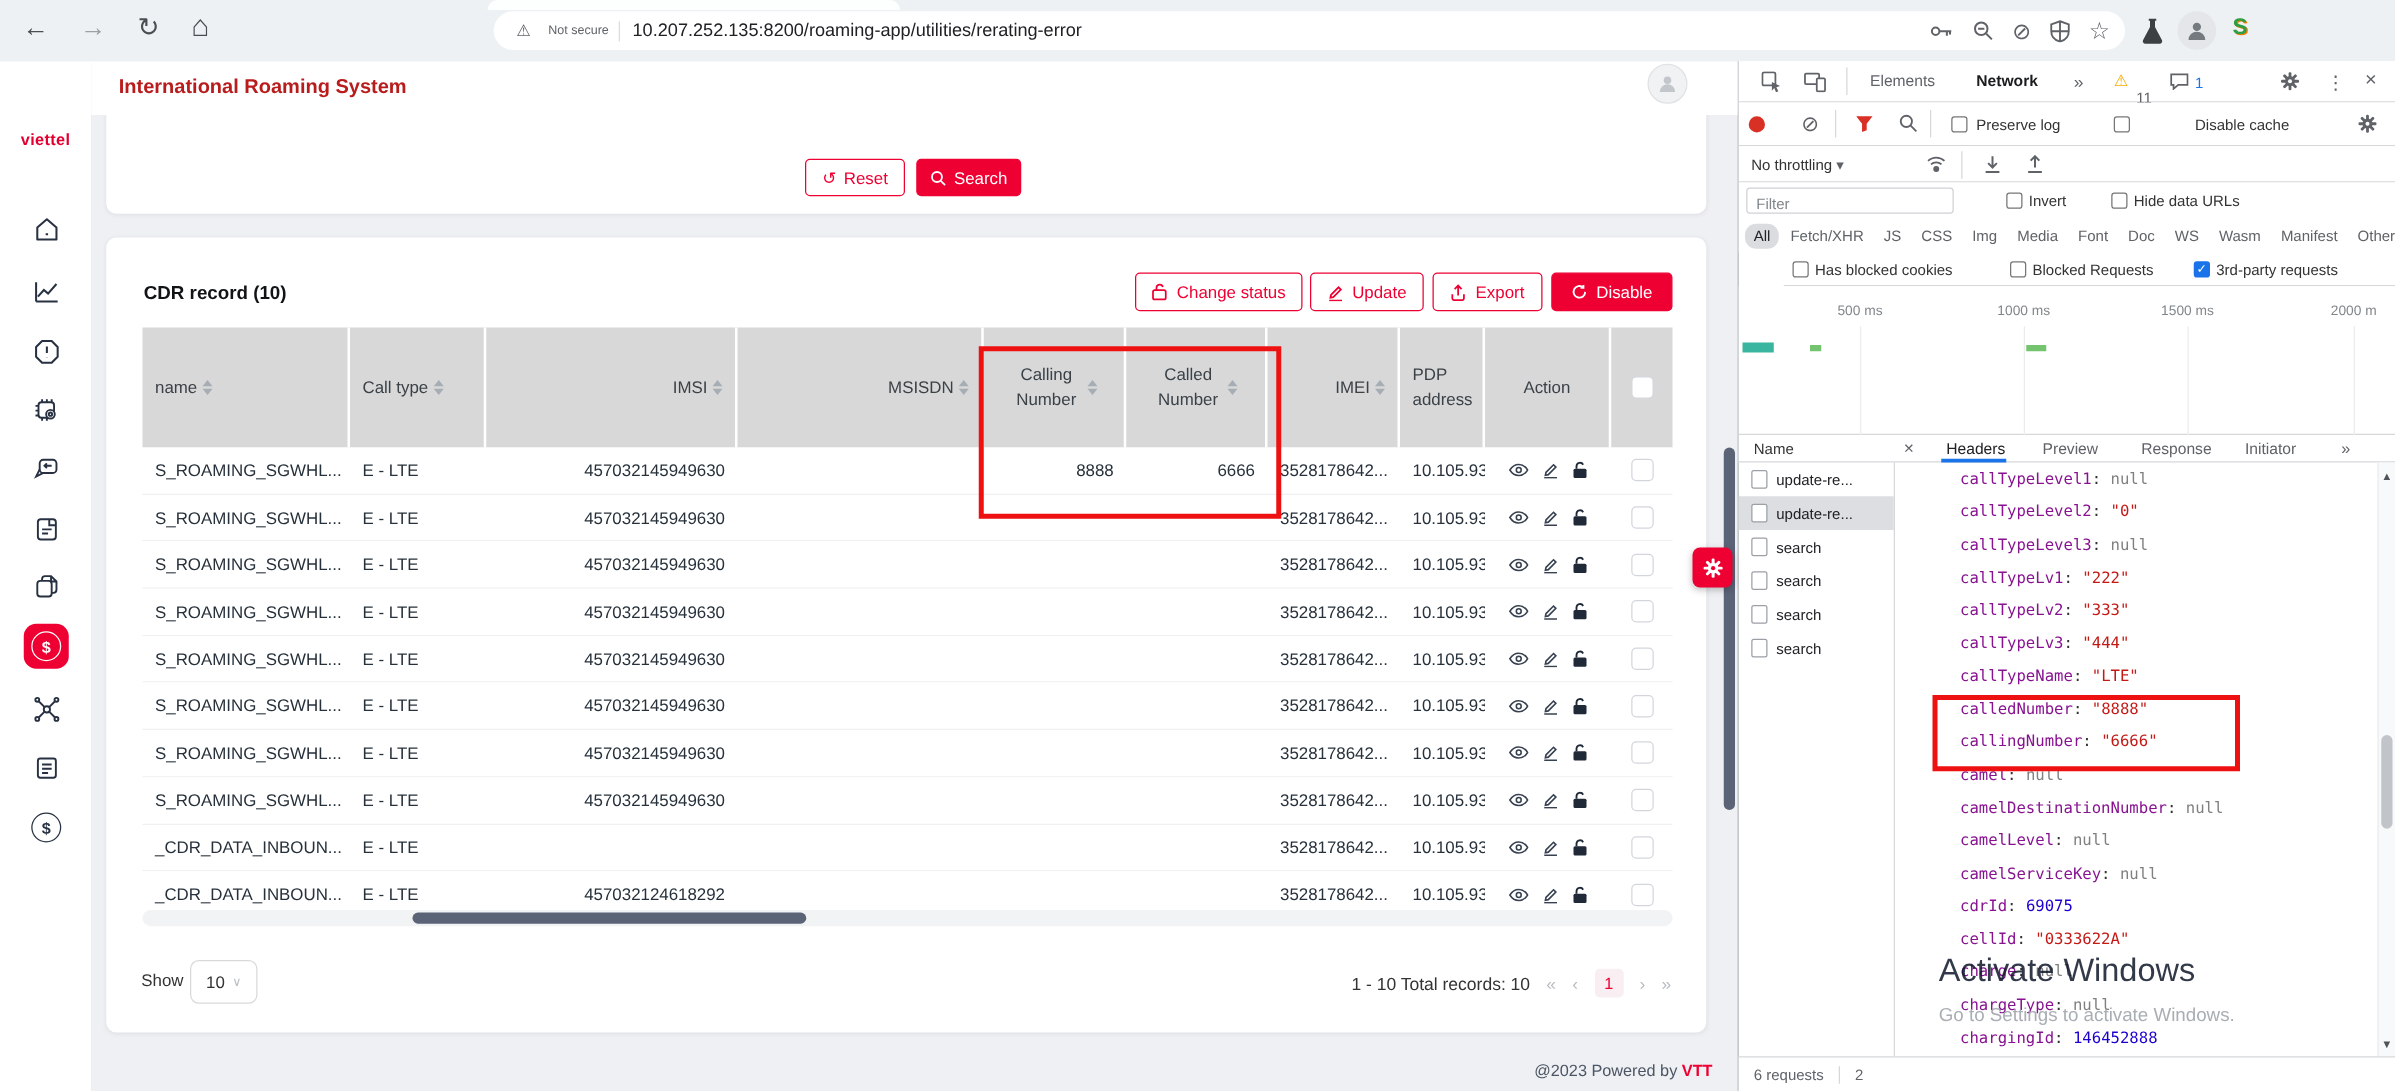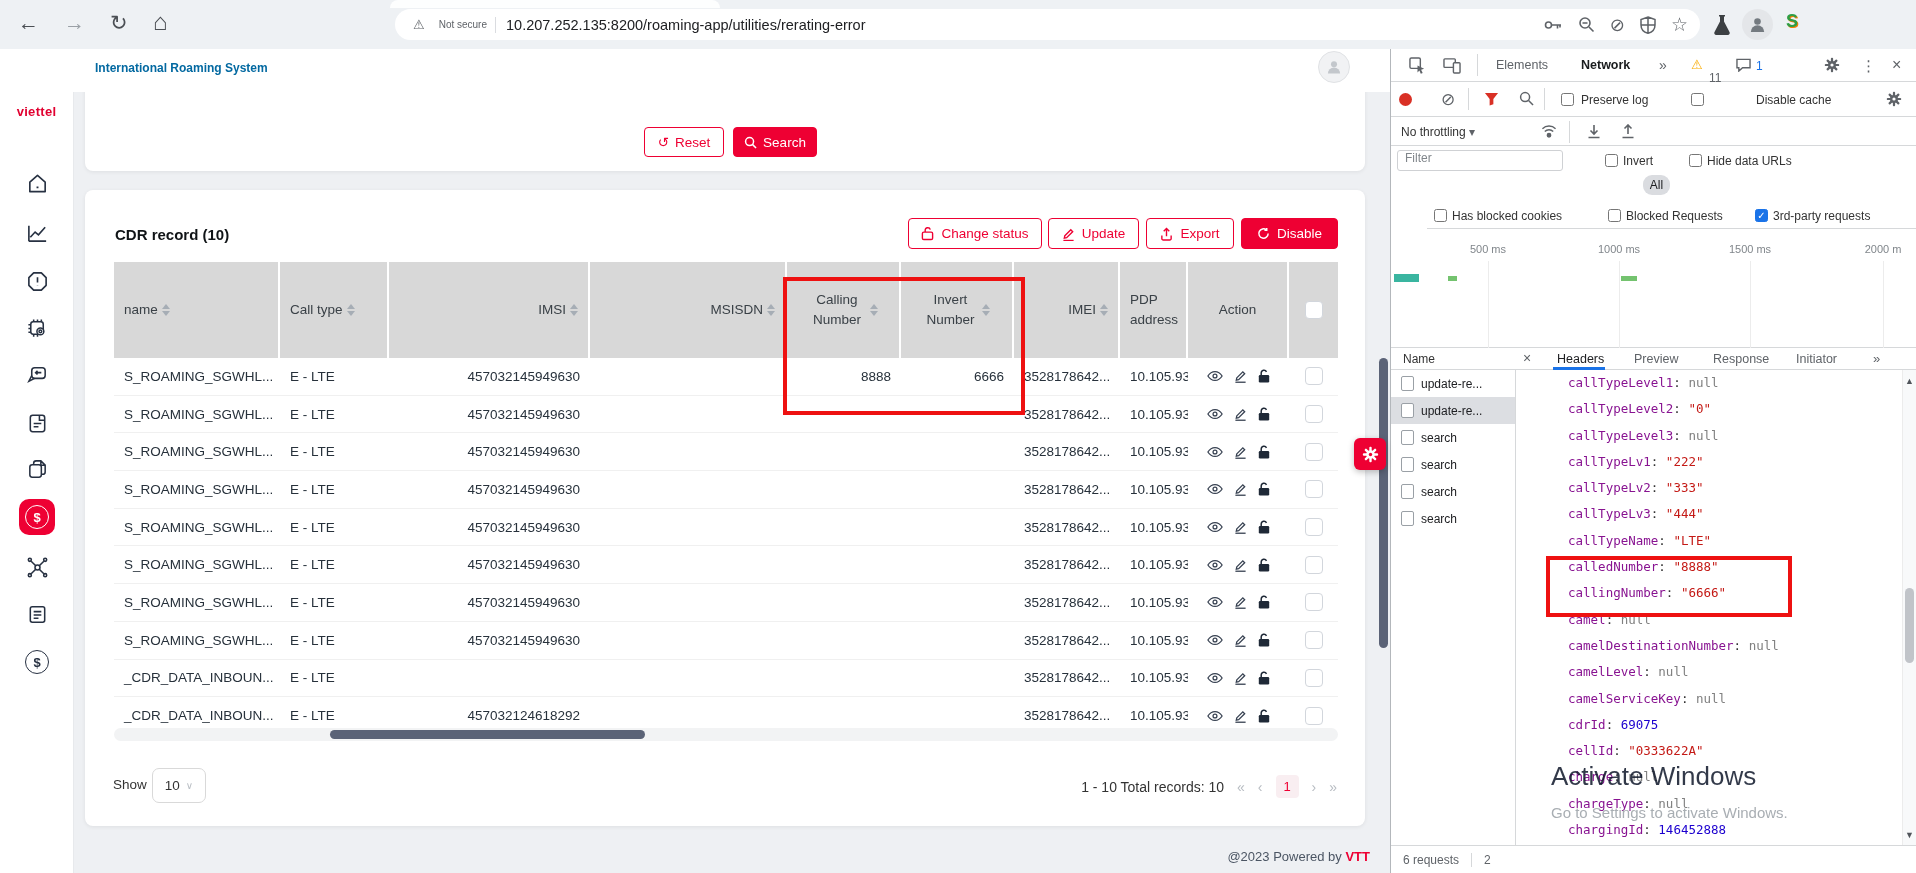--- a/index.html
+++ b/index.html
@@ -21,21 +21,21 @@
   .sidebar{left:0;top:49px;width:73px;height:824px;background:#fff;border-right:1px solid #e7e9ec;}
   .side-item{position:absolute;left:19px;width:36px;height:36px;display:flex;align-items:center;justify-content:center;border-radius:10px;}
   .side-item.active{background:#ee0033;}
   .dollar-badge{width:22px;height:22px;border:1.7px solid #fff;border-radius:50%;color:#fff;
      font-size:13px;font-weight:bold;display:flex;align-items:center;justify-content:center;}
   .dollar-dark{width:22px;height:22px;border:1.7px solid #273142;border-radius:50%;color:#273142;
      font-size:13px;font-weight:bold;display:flex;align-items:center;justify-content:center;}
   .logo{left:0;top:55px;width:73px;text-align:center;color:#e10030;font-weight:bold;font-size:13px;letter-spacing:.3px;}
   
   .appstrip{left:73px;top:49px;width:1317px;height:43px;background:#fff;z-index:3;}
-  .apptitle{position:absolute;left:22px;top:12px;font-size:12px;font-weight:bold;color:#0369a1;}
+  .apptitle{position:absolute;left:22px;top:12px;font-size:16px;font-weight:bold;color:#b91c1c;}
   .avatar{position:absolute;left:1245px;top:2px;width:30px;height:30px;border-radius:50%;background:#f1f2f4;border:1px solid #e0e2e5;display:flex;align-items:center;justify-content:center;}
   .search-card{left:85px;top:56px;width:1280px;height:115px;background:#fff;border-radius:0 0 8px 8px;
       box-shadow:0 1px 4px rgba(0,0,0,.07);z-index:2;overflow:hidden;}
   .partial-input{position:absolute;top:-26px;height:62px;border:1px solid #d9d9d9;border-radius:8px;box-sizing:border-box;}
   .btn{position:absolute;height:30px;border-radius:4px;font-size:13.5px;display:flex;align-items:center;justify-content:center;gap:6px;box-sizing:border-box;}
   .btn.ghost{border:1px solid #ee0033;color:#ee0033;background:#fff;}
   .btn.fill{background:#ee0033;color:#fff;border:1px solid #ee0033;}
   .cdr-card{left:85px;top:190px;width:1280px;height:636px;background:#fff;border-radius:8px;
       box-shadow:0 1px 4px rgba(0,0,0,.07);z-index:1;}
   .cdr-title{position:absolute;left:30px;top:36px;font-size:15px;font-weight:bold;color:#101417;}
@@ -73,21 +73,21 @@
   .redbox{border:4px solid #ee1111;z-index:9;pointer-events:none;}
   
   .devtools{left:1390px;top:49px;width:526px;height:824px;background:#fff;border-left:1px solid #b3b7bb;font-size:12px;color:#333;}
   .dt-row{position:absolute;left:0;width:526px;border-bottom:1px solid #d6d8da;box-sizing:border-box;background:#fff;}
   .dt-tab{font-size:12.5px;color:#5f6368;}
   .dt-tab.on{color:#1a1c1e;font-weight:bold;}
   .dcb{width:13px;height:13px;border:1.4px solid #767676;border-radius:2.5px;background:#fff;box-sizing:border-box;}
   .dcb.on{background:#1a73e8;border-color:#1a73e8;color:#fff;font-size:10px;line-height:11px;text-align:center;}
   .chip{padding:3px 7px;border-radius:9px;color:#5f6368;font-size:12px;white-space:nowrap;}
   .chip.selected{background:#dadce0;color:#202124;}
-  .filterbox{width:166px;height:21px;border:1px solid #cfd1d4;border-radius:3px;display:flex;align-items:flex-start;padding:0 7px;color:#80868b;box-sizing:border-box;background:#fff;}
+  .filterbox{width:166px;height:21px;border:1px solid #cfd1d4;border-radius:3px;display:flex;align-items:flex-end;padding:0 7px;color:#80868b;box-sizing:border-box;background:#fff;}
   .gline{position:absolute;top:32px;width:1px;height:88px;background:#ececec;}
   .tick{position:absolute;top:14px;transform:translateX(-50%);color:#80868b;font-size:11px;white-space:nowrap;}
   .req{height:27px;display:flex;align-items:center;gap:7px;padding:0 6px 0 10px;font-size:12px;color:#202124;white-space:nowrap;overflow:hidden;}
   .req.selected{background:#dcdee2;}
   .ricon{width:11px;height:13px;border:1.3px solid #9aa0a6;border-radius:2px;background:#fff;flex:none;}
   .pline{height:26.3px;line-height:26.3px;font-family:"DejaVu Sans Mono",monospace;font-size:12.5px;white-space:nowrap;padding-left:52px;}
   .pk{color:#881391;} .pc{color:#333;}
   .pv.str{color:#c41a16;} .pv.num{color:#1c00cf;} .pv.null{color:#808080;}
   .wm1{font-size:26px;color:#0f172a;opacity:.85;} .wm2{font-size:15px;color:#9aa0a6;opacity:.85;}
   .dt-status{left:0;top:796px;width:526px;height:28px;border-top:1px solid #d6d8da;display:flex;align-items:center;gap:12px;padding-left:12px;color:#5f6368;box-sizing:border-box;background:#fff;}
@@ -321,21 +321,21 @@
           </span>
         </div>
       <div class="th ac">
           <span class="lbl" style="width:58px;">Calling Number</span>
           <span class="sort">
             <i class="cu"></i>
             <i class="cd"></i>
           </span>
         </div>
       <div class="th ac">
-          <span class="lbl" style="width:55px;">Invert Number</span>
+          <span class="lbl" style="width:55px;">Called Number</span>
           <span class="sort">
             <i class="cu"></i>
             <i class="cd"></i>
           </span>
         </div>
       <div class="th ar">
           <span class="lbl">IMEI</span>
           <span class="sort">
             <i class="cu"></i>
             <i class="cd"></i>
@@ -836,21 +836,21 @@
   <div class="dt-row" style="top:97px;height:29px;border-bottom:none;">
     <span class="abs filterbox" style="left:6px;top:4px;">
         <span>Filter</span>
       </span>
     <span class="abs dcb" style="left:214px;top:8px;"></span>
     <span class="abs" style="left:232px;top:8px;">Invert</span>
     <span class="abs dcb" style="left:298px;top:8px;"></span>
     <span class="abs" style="left:316px;top:8px;">Hide data URLs</span>
   </div>
 
-  <div class="dt-row" style="top:126px;height:27px;border-bottom:none;display:flex;align-items:center;gap:2px;padding-left:5px;overflow:hidden;white-space:nowrap;flex-direction:column;">
+  <div class="dt-row" style="top:126px;height:27px;border-bottom:none;display:flex;align-items:center;gap:2px;padding-left:5px;overflow:hidden;white-space:nowrap;">
 
   <span class="chip selected">All</span>
       <span class="chip">Fetch/XHR</span>
       <span class="chip">JS</span>
       <span class="chip">CSS</span>
       <span class="chip">Img</span>
       <span class="chip">Media</span>
       <span class="chip">Font</span>
       <span class="chip">Doc</span>
       <span class="chip">WS</span>

